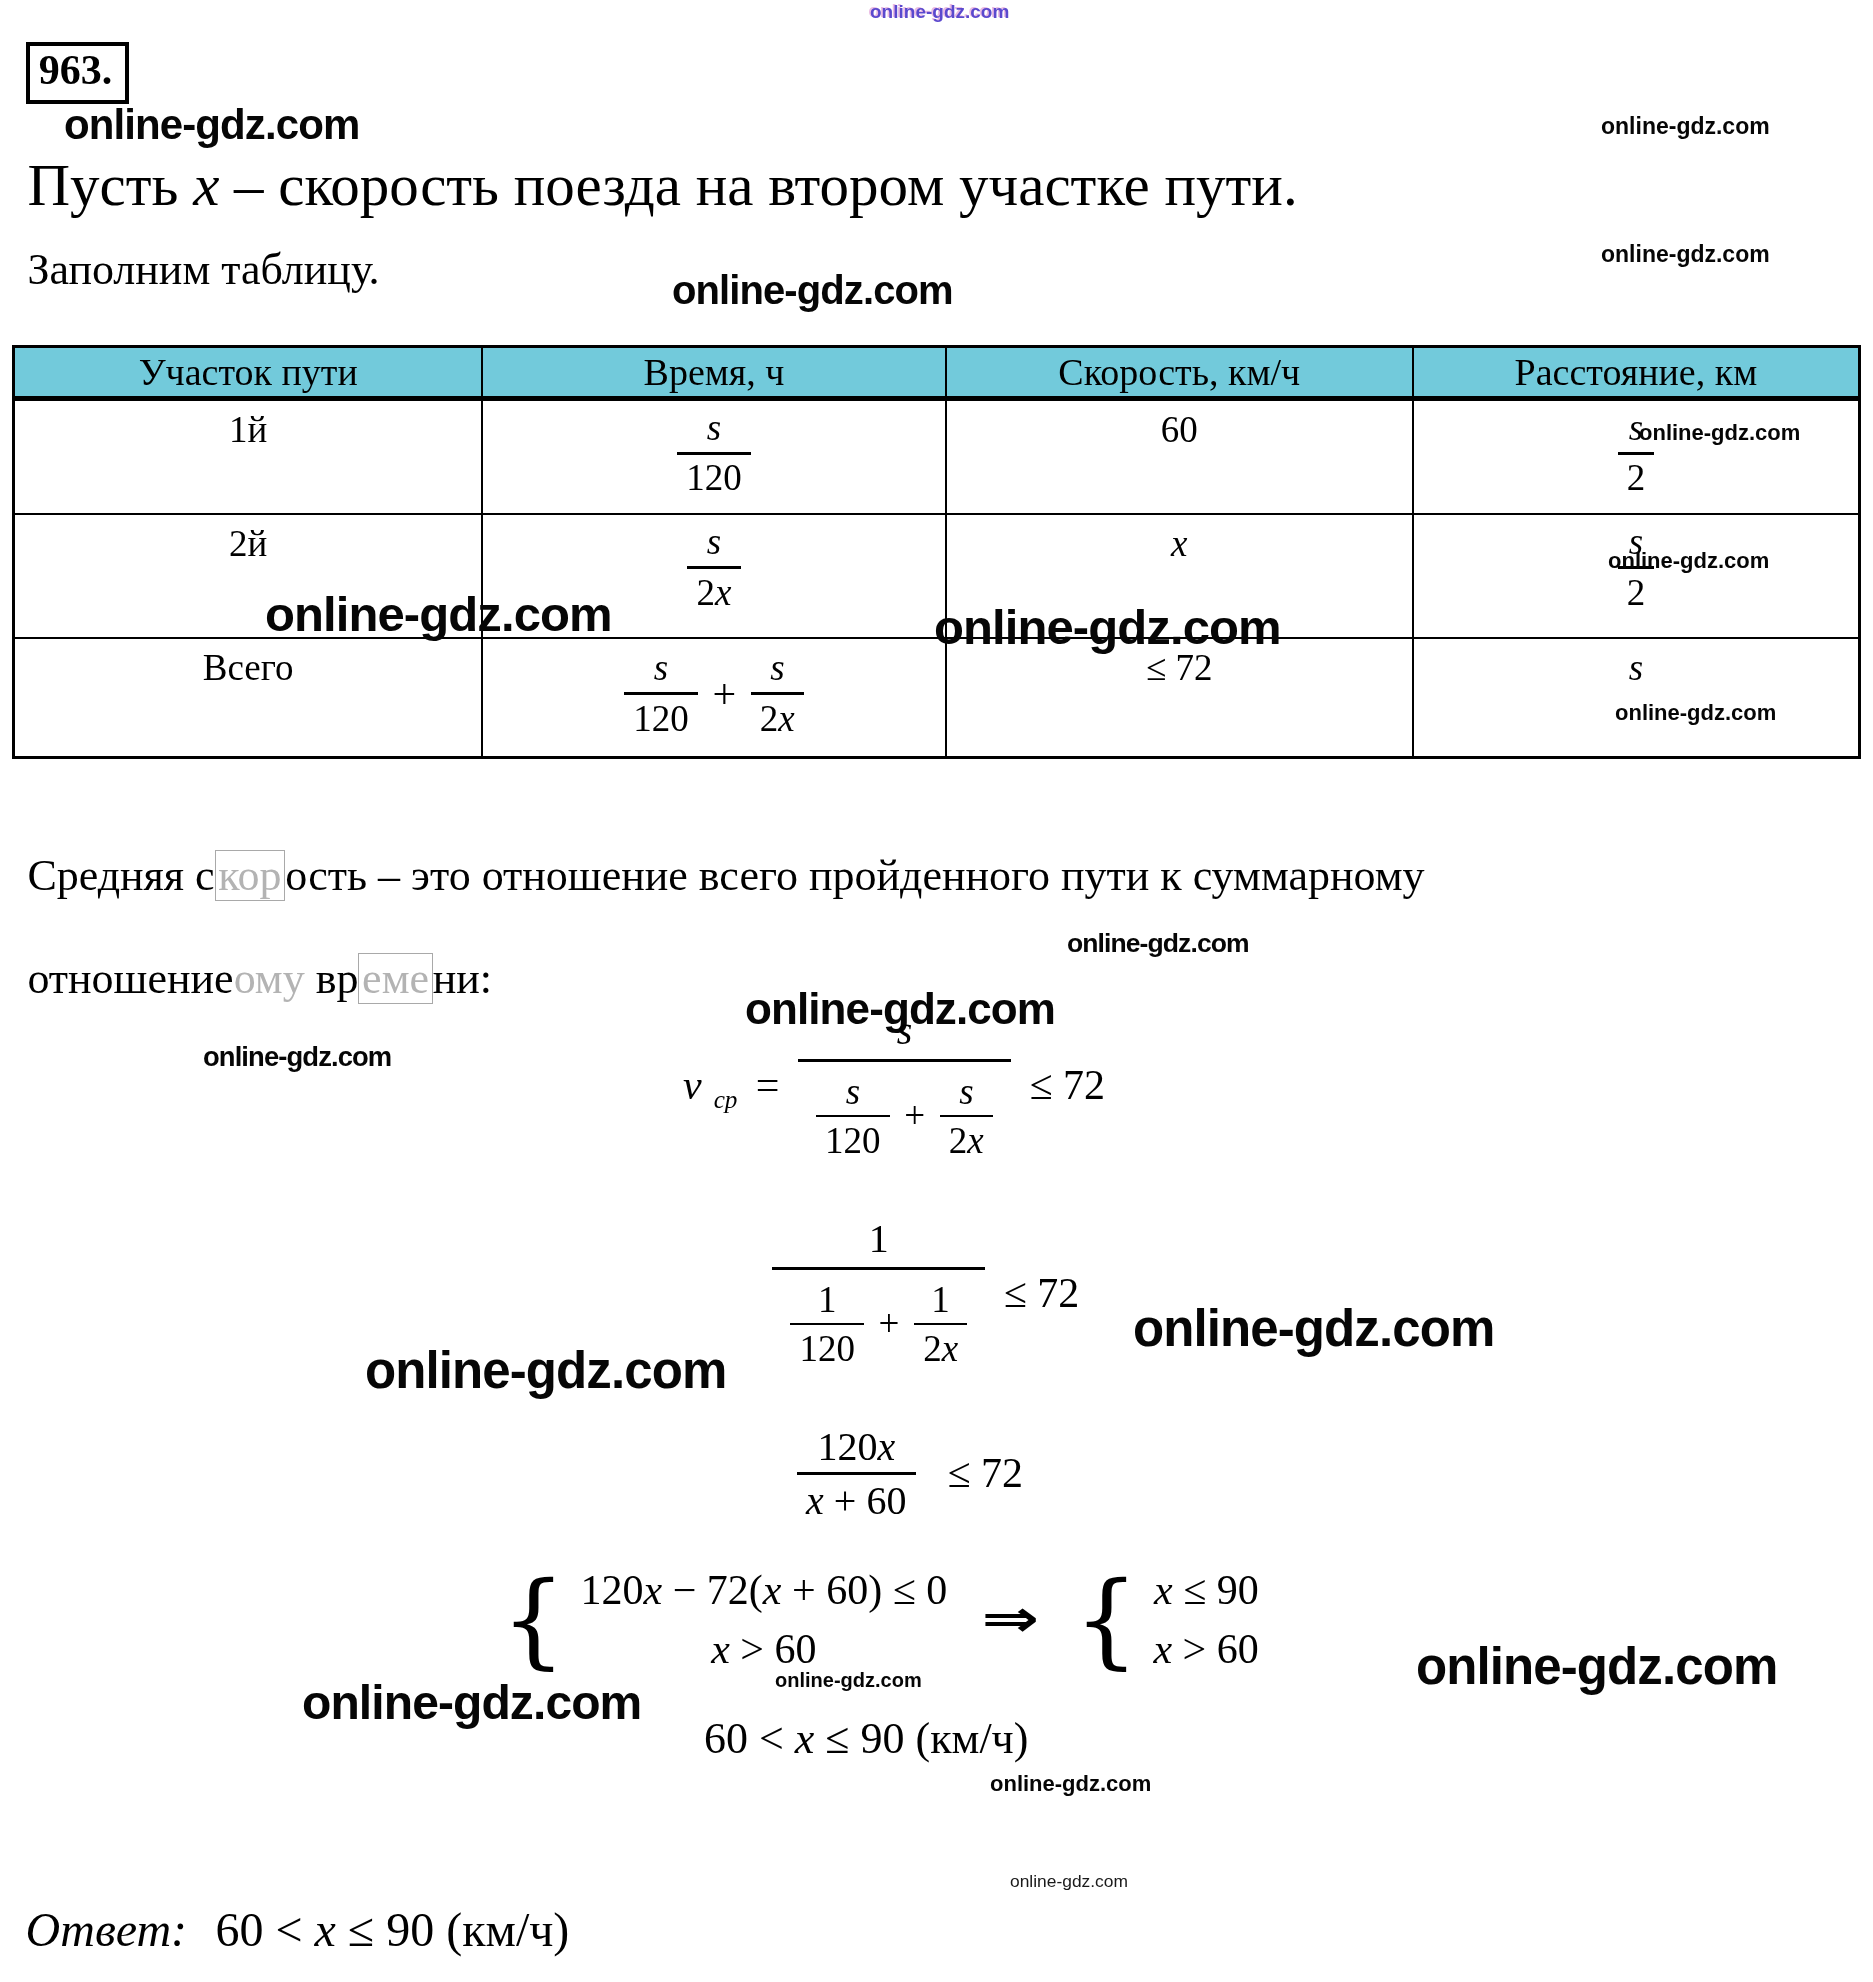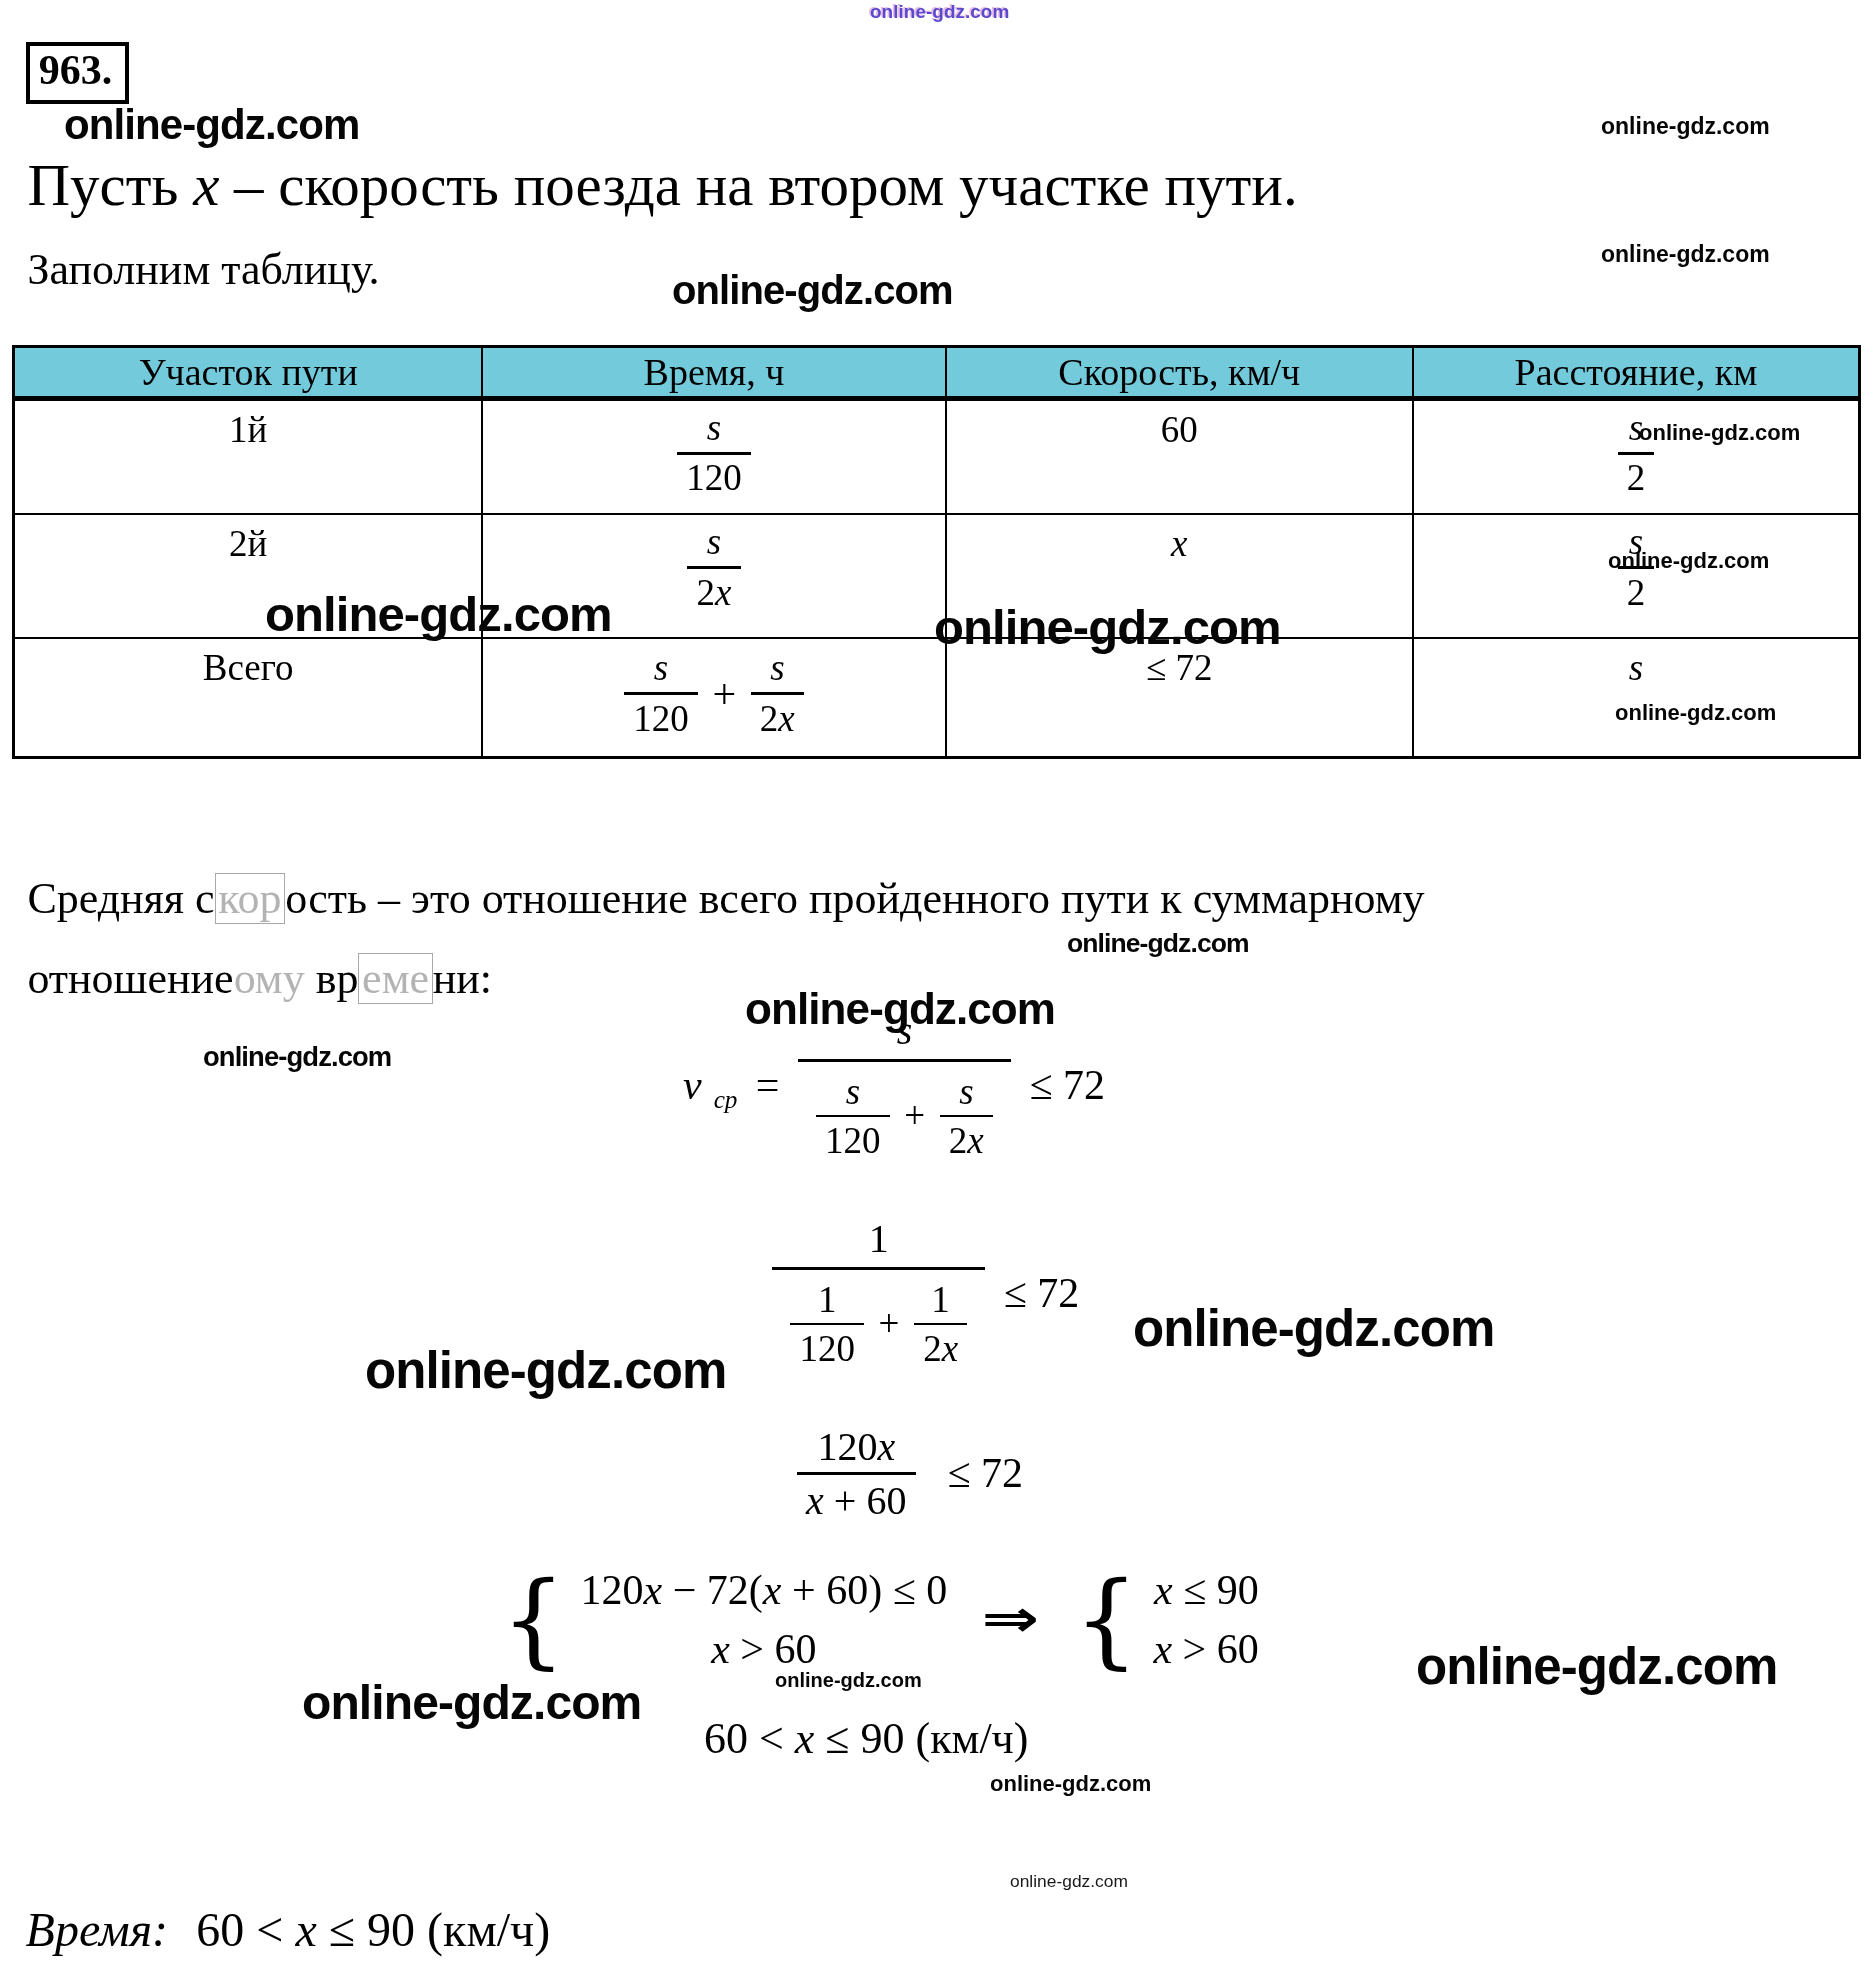--- a/index.html
+++ b/index.html
@@ -124,21 +124,21 @@
       </tr>
     </tbody>
   </table>
 
   <div class="wm sm" style="left:1639px;top:422px;font-size:22px">online-gdz.com</div>
   <div class="wm sm" style="left:1608px;top:550px;font-size:22px">online-gdz.com</div>
   <div class="wm sm" style="left:1615px;top:702px;font-size:22px">online-gdz.com</div>
   <div class="wm" style="left:265px;top:590px;font-size:49px">online-gdz.com</div>
   <div class="wm" style="left:934px;top:603px;font-size:49px">online-gdz.com</div>
 
-  <div class="abs" style="left:27.4px;top:874px;font-size:44px">
+  <div class="abs" style="left:27.4px;top:851px;font-size:44px">
     <span>Средняя с</span><span class="faded boxed">кор</span><span>ость – это отношение всего пройденного пути к суммарному</span>
   </div>
   <div class="wm" style="left:1067px;top:930px;font-size:26.5px">online-gdz.com</div>
   <div class="abs" style="left:27.4px;top:954px;font-size:44px">
     <span>отношение</span><span class="faded">ому</span><span> вр</span><span class="faded boxed">еме</span><span>ни:</span>
   </div>
   <div class="wm" style="left:745px;top:987px;font-size:44px">online-gdz.com</div>
   <div class="wm" style="left:203px;top:1043px;font-size:27.4px">online-gdz.com</div>
 
   <div class="abs eqrow" style="left:683px;top:1009px;font-size:42px;gap:18.3px">
@@ -205,18 +205,18 @@
   <div class="wm sm" style="left:775px;top:1670px;font-size:20px">online-gdz.com</div>
   <div class="wm" style="left:302px;top:1679px;font-size:48px">online-gdz.com</div>
   <div class="wm" style="left:1416px;top:1641px;font-size:51px">online-gdz.com</div>
 
   <div class="abs" style="left:704px;top:1714px;font-size:44px">60 &lt; <i>x</i> ≤ 90 (км/ч)</div>
 
   <div class="wm sm" style="left:990px;top:1773px;font-size:22px">online-gdz.com</div>
   <div class="wm" style="left:1010px;top:1873px;font-size:17.4px;font-weight:500;letter-spacing:0;color:#1a1a1a">online-gdz.com</div>
 
   <div class="abs" style="left:25.6px;top:1902px;font-size:48px">
-    <span style="font-style:italic">Время:</span>
+    <span style="font-style:italic">Ответ:</span>
     <span style="margin-left:16.4px">60 &lt; <i>x</i> ≤ 90 (км/ч)</span>
   </div>
 
 </div>
 
 
 </body></html>

